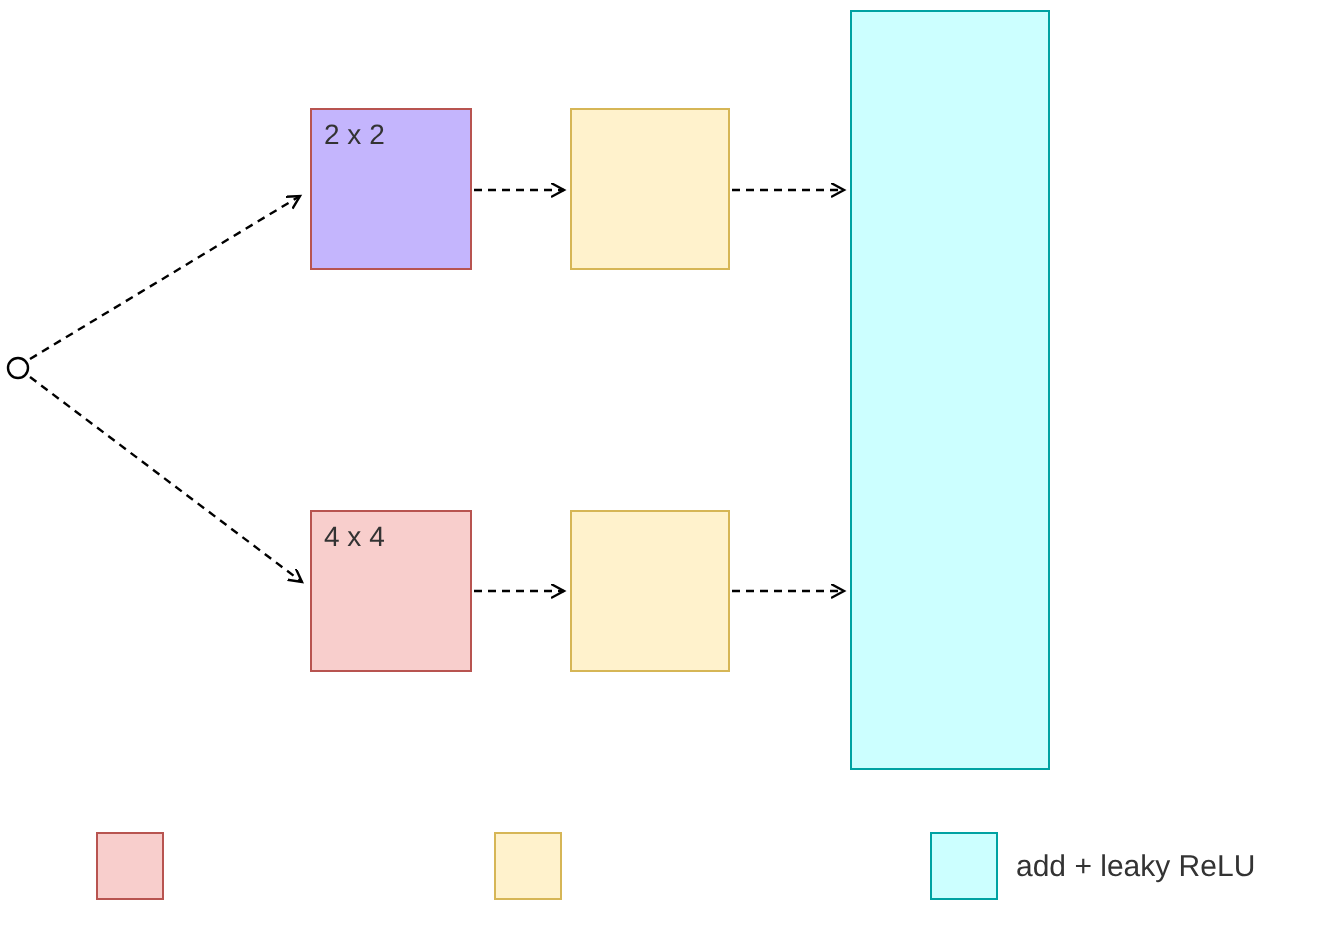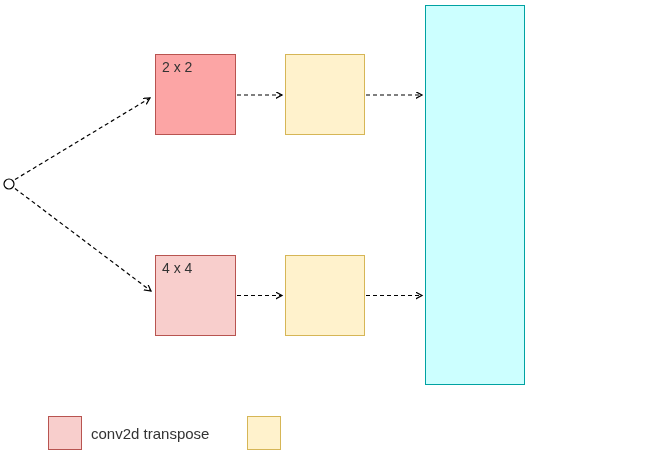--- a/index.html
+++ b/index.html
@@ -72,37 +72,40 @@
     </defs>
     <line x1="15" y1="179.5" x2="150" y2="98" stroke="#000" stroke-width="1.2" stroke-dasharray="4 3" marker-end="url(#arrowhead)" style="stroke: rgb(0, 0, 0);"></line>
     <line x1="15" y1="188.5" x2="151" y2="291" stroke="#000" stroke-width="1.2" stroke-dasharray="4 3" marker-end="url(#arrowhead)" style="stroke: rgb(0, 0, 0);"></line>
     <line x1="237" y1="95" x2="282" y2="95" stroke="#000" stroke-width="1.2" stroke-dasharray="4 3" marker-end="url(#arrowhead)" style="stroke: rgb(0, 0, 0);"></line>
     <line x1="366" y1="95" x2="422" y2="95" stroke="#000" stroke-width="1.2" stroke-dasharray="4 3" marker-end="url(#arrowhead)" style="stroke: rgb(0, 0, 0);"></line>
     <line x1="237" y1="295.5" x2="282" y2="295.5" stroke="#000" stroke-width="1.2" stroke-dasharray="4 3" marker-end="url(#arrowhead)" style="stroke: rgb(0, 0, 0);"></line>
     <line x1="366" y1="295.5" x2="422" y2="295.5" stroke="#000" stroke-width="1.2" stroke-dasharray="4 3" marker-end="url(#arrowhead)" style="stroke: rgb(0, 0, 0);"></line>
     <circle cx="9" cy="184" r="5" fill="#ffffff" stroke="#000000" stroke-width="1.2"></circle>
   </svg>
 
-  <div class="node node-conv1" style="background-color: #fca5a5; border-color: rgb(184, 84, 80);">
+  <div class="node node-conv1" style="background-color: #c4b5fd; border-color: rgb(184, 84, 80);">
     <span class="node-label">2 x 2</span>
   </div>
 
   <div class="node node-bn1" style="background-color: rgb(255, 242, 204); border-color: rgb(214, 182, 86);"></div>
 
   <div class="node node-conv2" style="background-color: rgb(248, 206, 204); border-color: rgb(184, 84, 80);">
     <span class="node-label">4 x 4</span>
   </div>
 
   <div class="node node-bn2" style="background-color: rgb(255, 242, 204); border-color: rgb(214, 182, 86);"></div>
 
   <div class="node node-add" style="background-color: rgb(204, 255, 255); border-color: rgb(0, 162, 162);"></div>
 
   <div class="legend-item legend-item-conv">
     <span class="swatch" style="background-color: rgb(248, 206, 204); border-color: rgb(184, 84, 80);"></span>
-    <span class="legend-label">conv2d transpose</span>
   </div>
 
   <div class="legend-item legend-item-bn">
     <span class="swatch" style="background-color: rgb(255, 242, 204); border-color: rgb(214, 182, 86);"></span>
   </div>
 
+  <div class="legend-item legend-item-add">
+    <span class="swatch" style="background-color: rgb(204, 255, 255); border-color: rgb(0, 162, 162);"></span>
+    <span class="legend-label">add + leaky ReLU</span>
+  </div>
 
 </div>
 
 </body></html>

